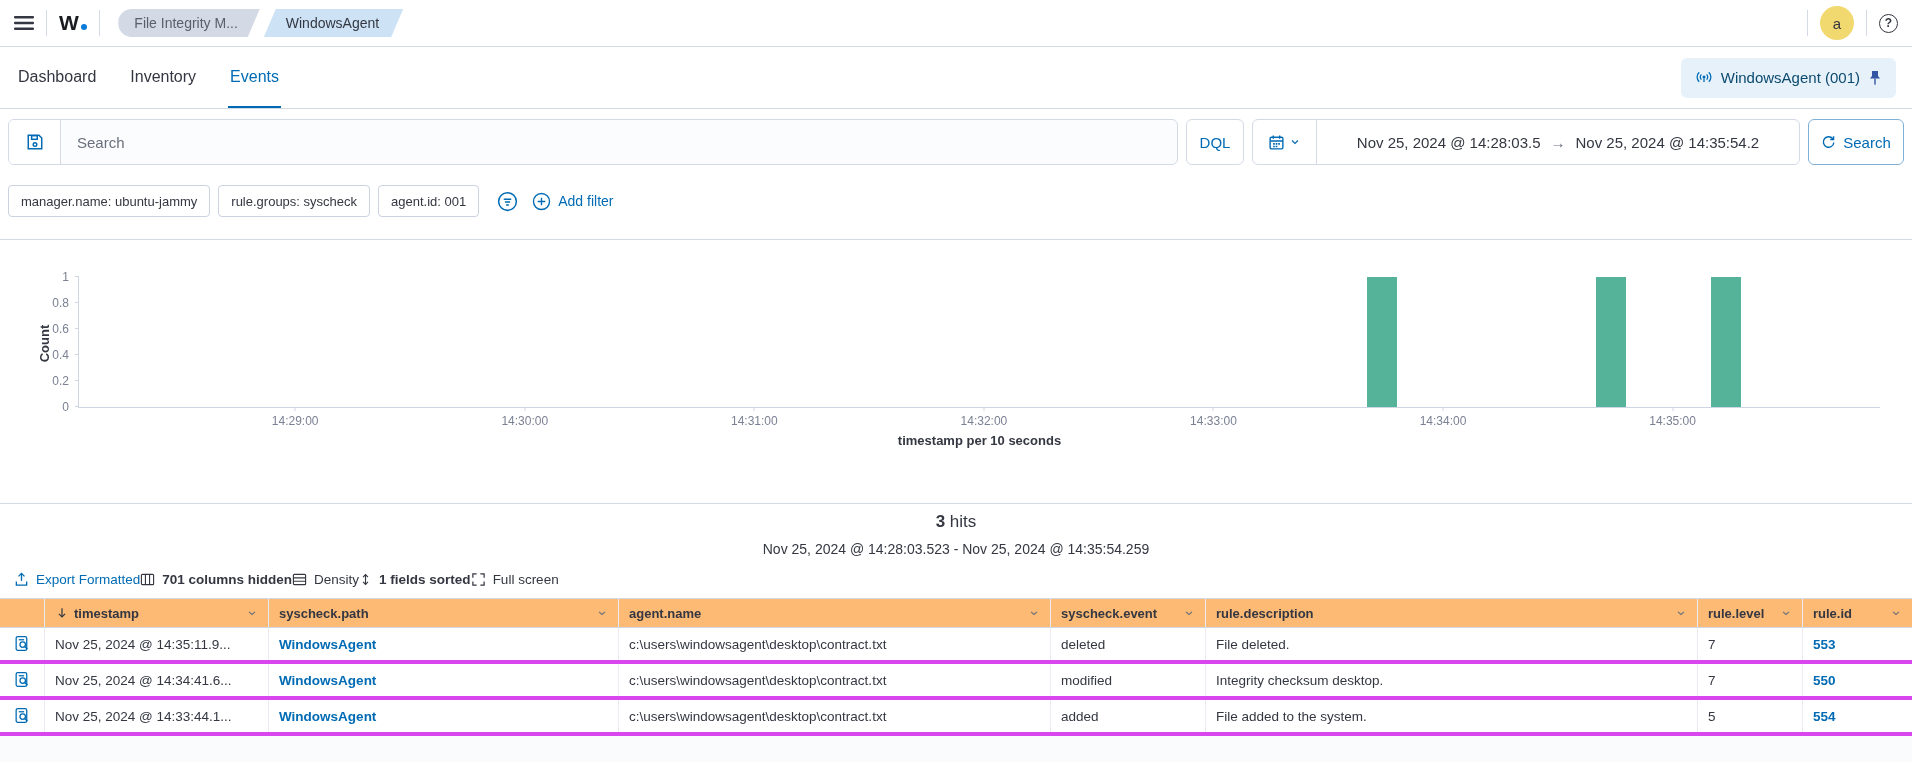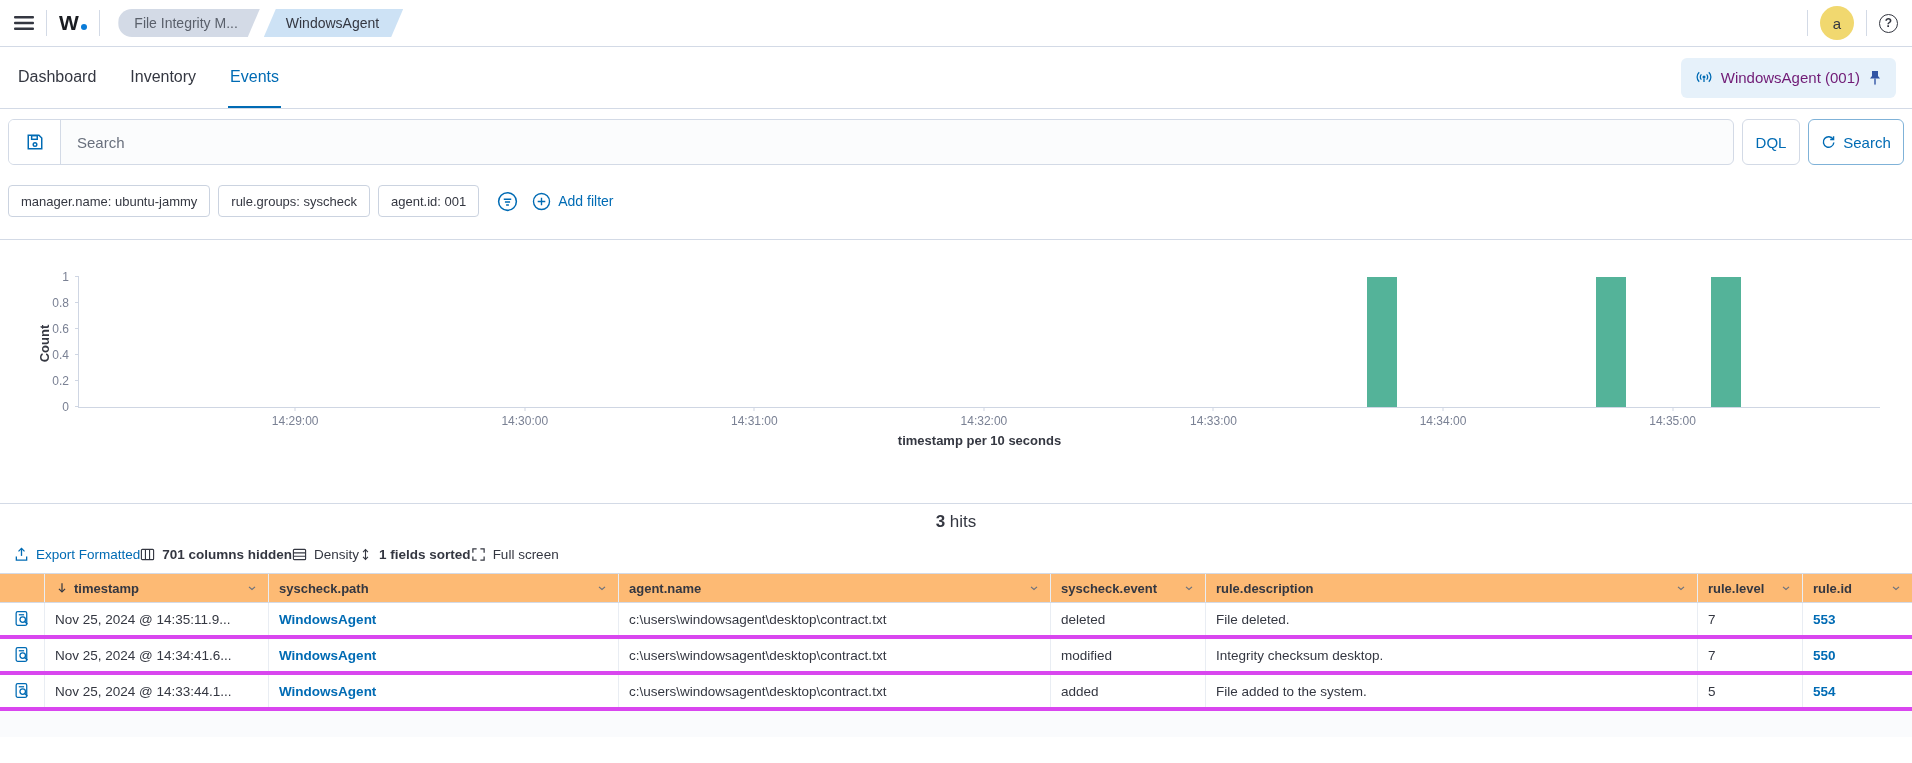--- a/index.html
+++ b/index.html
@@ -25,21 +25,21 @@
   .help-circle { width:19px; height:19px; border:1.5px solid #343741; border-radius:50%;
     font-size:12px; font-weight:bold; display:flex; align-items:center; justify-content:center; cursor:pointer; }
 
   
   .tabsrow { height:62px; border-bottom:1px solid #d3dae6; display:flex; align-items:center; padding:0 16px; }
   .tabs { display:flex; gap:30px; height:100%;text-align:right; }
   .tab { display:flex; align-items:center; height:100%; font-size:16px; color:#343741;
     border-bottom:2px solid transparent; cursor:pointer; padding:0 2px; }
   .tab.active { color:#006bb4; border-bottom-color:#006bb4; font-weight:500; }
   .agent-btn { margin-left:auto; background:#e6f1fa; border:none; border-radius:6px; height:40px;
-    display:flex; align-items:center; gap:8px; padding:0 14px; color:#701a75; font-size:15px; cursor:pointer; }
+    display:flex; align-items:center; gap:8px; padding:0 14px; color:#0c4a6e; font-size:15px; cursor:pointer; }
 
   
   .searchrow { margin:10px 8px 0; display:flex; gap:8px; height:46px; }
   .searchbox { flex:1; display:flex; align-items:stretch; border:1px solid #d3dae6; border-radius:6px; background:#fbfcfd; overflow:hidden; }
   .save-cell { width:52px; display:flex; align-items:center; justify-content:center; border-right:1px solid #d3dae6; cursor:pointer; background:#fff; }
   .searchbox input { flex:1; border:none; outline:none; background:transparent; font-size:15px; padding:0 16px;
     color:#343741; font-family:"Liberation Sans",sans-serif; }
   .searchbox input::placeholder { color:#69707d; }
   .dql-box { width:58px; border:1px solid #d3dae6; border-radius:6px; background:#fff; color:#006bb4;
     font-size:15px; display:flex; align-items:center; justify-content:center; cursor:pointer; }
@@ -157,20 +157,41 @@
     <div class="save-cell">
       <svg width="18" height="18" viewBox="0 0 16 16" fill="none" stroke="#006bb4" stroke-width="1.3">
         <path d="M2 2h9.5L14 4.5V14H2z"></path>
         <rect x="5" y="2.4" width="5" height="3.2"></rect>
         <circle cx="8" cy="10.3" r="1.6"></circle>
       </svg>
     </div>
     <input type="text" value="" placeholder="Search" style="">
   </div>
   <div class="dql-box">DQL</div>
+  <div class="dategroup">
+    <div class="cal-cell">
+      <span>
+        <svg width="17" height="17" viewBox="0 0 16 16" fill="none" stroke="#006bb4" stroke-width="1.3">
+          <rect x="2" y="3" width="12" height="11" rx="1.2"></rect>
+            <path d="M5 1.3v3.2 M11 1.3v3.2 M2 6.6h12"></path>
+          <path d="M4.8 9.3h1.6 M7.2 9.3h1.6 M9.6 9.3h1.6 M4.8 11.7h1.6 M7.2 11.7h1.6" stroke-width="1.5"></path>
+        </svg>
+      </span>
+      <span>
+        <svg width="12" height="12" viewBox="0 0 16 16" fill="none" stroke="#006bb4" stroke-width="1.6">
+            <path d="M4 6l4 4 4-4"></path>
+          </svg>
+      </span>
+    </div>
+    <div class="dates">
+      <span class="date-part">Nov 25, 2024 @ 14:28:03.5</span>
+      <span class="arrow">→</span>
+      <span class="date-part">Nov 25, 2024 @ 14:35:54.2</span>
+    </div>
+  </div>
   <button class="refresh-btn">
     <span>
       <svg width="15" height="15" viewBox="0 0 16 16" fill="none" stroke="#006bb4" stroke-width="1.5">
         <path d="M12.9 4.5A5.6 5.6 0 1 0 13.7 8"></path>
           <path d="M13.4 1.2v3.6H9.8"></path>
       </svg>
     </span>
     <span>Search</span>
   </button>
 </section>
@@ -232,20 +253,21 @@
       <div class="bar" style="left: 84.2362%; height: 100%; background: rgb(84, 179, 153);"></div>
       <div class="bar" style="left: 90.6097%; height: 100%; background: rgb(84, 179, 153);"></div>
     </div>
 </section>
 
 <section class="hitssec">
   <div class="hitline">
     <b>3</b>
     <span>hits</span>
   </div>
+  <div class="hitrange">Nov 25, 2024 @ 14:28:03.523 - Nov 25, 2024 @ 14:35:54.259</div>
 </section>
 
 <section class="dg-toolbar">
   <button class="tb-item blue">
     <span>
       <svg width="15" height="15" viewBox="0 0 16 16" fill="none" stroke="#006bb4" stroke-width="1.4">
         <path d="M8 1.5v8"></path>
           <path d="M4.8 4.7L8 1.5l3.2 3.2"></path>
           <path d="M2.5 10v4h11v-4"></path>
       </svg>

